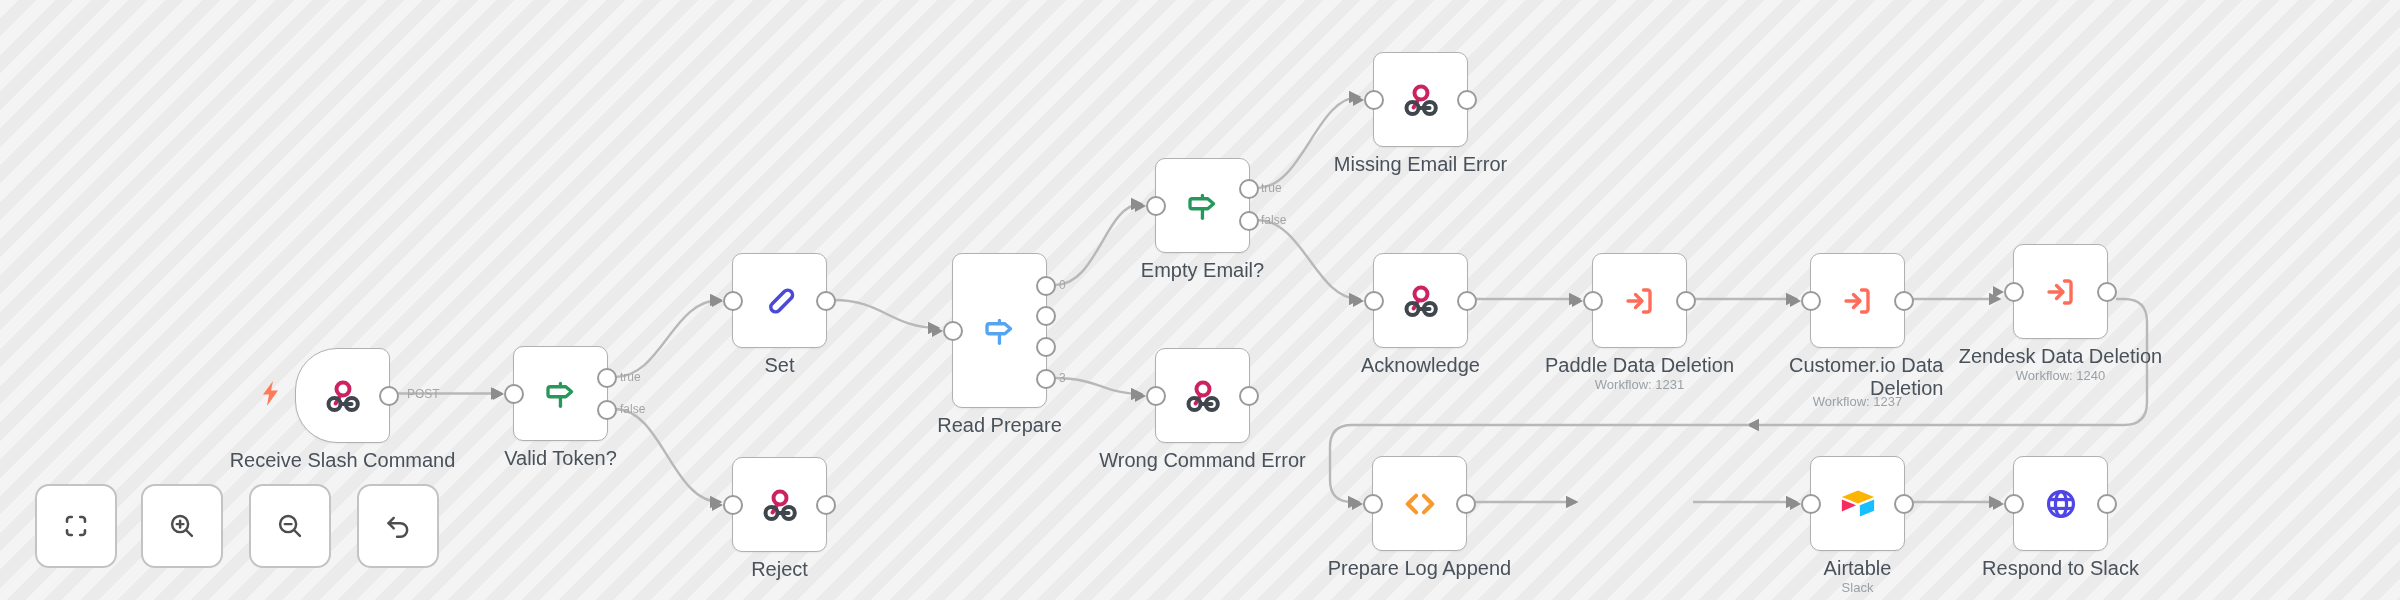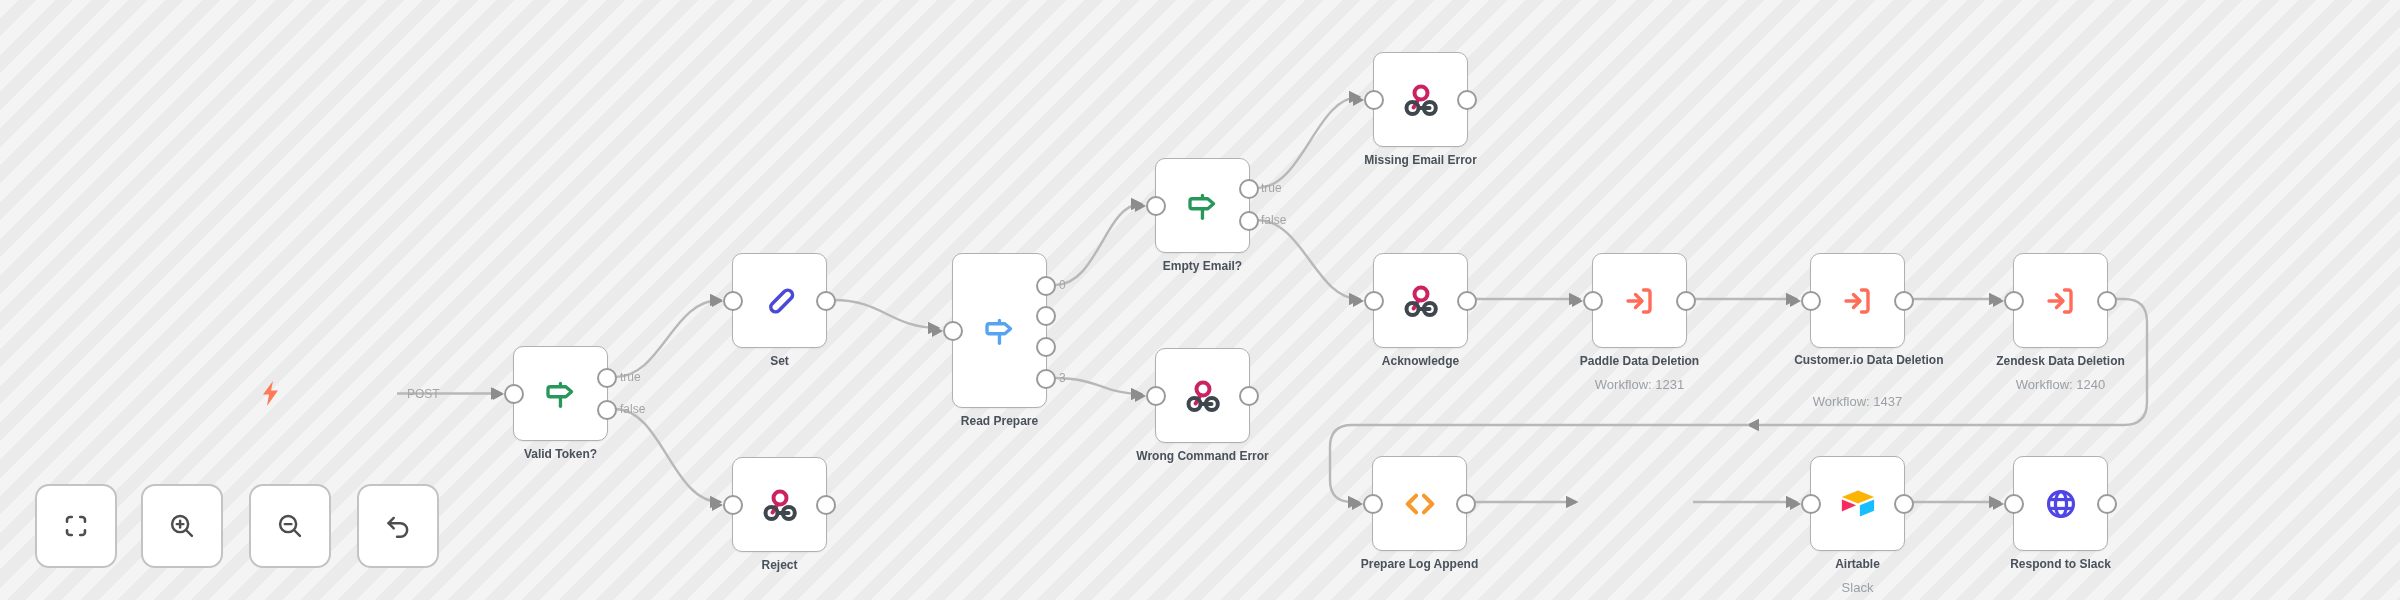--- a/index.html
+++ b/index.html
@@ -24,21 +24,21 @@
     background:#fff;border:2.5px solid #9a9a9a;border-radius:50%;z-index:3;
   }
   .port.in{left:-10px;top:calc(50% - 10px);}
   .port.out{right:-10px;top:calc(50% - 10px);}
   .arrow-in{
     position:absolute;left:-21px;top:calc(50% - 6px);width:0;height:0;z-index:3;
     border-left:11px solid #8d8d8d;border-top:6px solid transparent;border-bottom:6px solid transparent;
   }
   .label{
     position:absolute;top:101px;left:50%;transform:translateX(-50%);
-    font-size:12px;font-weight:700;color:#49515b;white-space:nowrap;text-align:center;z-index:2;
+    font-size:20px;font-weight:400;color:#49515b;white-space:nowrap;text-align:center;z-index:2;
   }
   .tall .label{top:161px;}
   .label.wrap{white-space:normal;width:172px;line-height:1.16;text-align:right;}
   .sub{
     position:absolute;top:124px;left:50%;transform:translateX(-50%);
     font-size:13px;font-weight:400;color:#9aa0a6;white-space:nowrap;text-align:left;z-index:2;
   }
   .plabel{position:absolute;font-size:12px;color:#a5a5a5;z-index:1;}
   .bolt{position:absolute;z-index:2;}
   .controls{position:absolute;left:0;top:0;z-index:4;}
@@ -85,20 +85,35 @@
   <span class="plabel" style="left:620px;top:402px">false</span>
   <span class="plabel" style="left:1059px;top:278px">0</span>
   <span class="plabel" style="left:1059px;top:371px">3</span>
   <span class="plabel" style="left:1261px;top:181px">true</span>
   <span class="plabel" style="left:1261px;top:213px">false</span>
 
   <svg class="bolt" style="left:263px;top:381px" width="16" height="25" viewBox="0 0 16 25">
     <polygon points="10,0 0,13.5 6,13.5 4,25 15,9.5 8,9.5" fill="#ff7a59"></polygon>
   </svg>
 
+  <div class="node trigger" style="left:295px;top:348px">
+    <div class="nbox">
+      <svg class="icon" width="40" height="40" viewBox="0 0 40 40">
+        <g fill="none" stroke-linecap="round" stroke-width="4">
+          <circle cx="20" cy="13" r="6.5" stroke="#cb2361"></circle>
+          <path d="M17.6 19 L12.6 27.5" stroke="#cb2361"></path>
+          <circle cx="11.5" cy="28" r="6" stroke="#3f464d"></circle>
+          <path d="M18 28 H28.5" stroke="#3f464d"></path>
+          <circle cx="28.8" cy="28" r="6" stroke="#3f464d"></circle>
+        </g>
+      </svg>
+      <span class="port out"></span>
+    </div>
+    <div class="label">Receive Slash Command</div>
+  </div>
 
   <div class="node" style="left:513px;top:346px">
     <div class="nbox">
       <svg class="icon" width="40" height="40" viewBox="0 0 36 36">
         <g fill="none" stroke="#27985a" stroke-width="3" stroke-linecap="round" stroke-linejoin="round">
           <path d="M17.5 8.5 V29"></path>
           <path d="M8.3 11.5 H22.3 L27.5 16 L22.3 20.5 H8.3 a2 2 0 0 1 -2 -2 v-5 a2 2 0 0 1 2 -2 z" fill="#fff"></path>
         </g>
       </svg>
       <span class="arrow-in"></span>
@@ -233,24 +248,24 @@
           <path d="M23.5 9 h4 a2.5 2.5 0 0 1 2.5 2.5 v17 a2.5 2.5 0 0 1 -2.5 2.5 h-4"></path>
           <path d="M8 20 H21.5"></path>
           <path d="M15.5 13.5 L22 20 L15.5 26.5"></path>
         </g>
       </svg>
       <span class="arrow-in"></span>
       <span class="port in"></span>
       <span class="port out"></span>
     </div>
     <div class="label wrap">Customer.io Data Deletion</div>
-    <div class="sub" style="top:141px">Workflow: 1437</div>
-  </div>
-
-  <div class="node" style="left:2013px;top:253px">
+    <div class="sub" style="top:141px">Workflow: 1237</div>
+  </div>
+
+  <div class="node" style="left:2013px;top:244px">
     <div class="nbox">
       <svg class="icon" width="40" height="40" viewBox="0 0 40 40">
         <g fill="none" stroke="#ff6d5a" stroke-width="3.4" stroke-linecap="round" stroke-linejoin="round">
           <path d="M23.5 9 h4 a2.5 2.5 0 0 1 2.5 2.5 v17 a2.5 2.5 0 0 1 -2.5 2.5 h-4"></path>
           <path d="M8 20 H21.5"></path>
           <path d="M15.5 13.5 L22 20 L15.5 26.5"></path>
         </g>
       </svg>
       <span class="arrow-in"></span>
       <span class="port in"></span>

